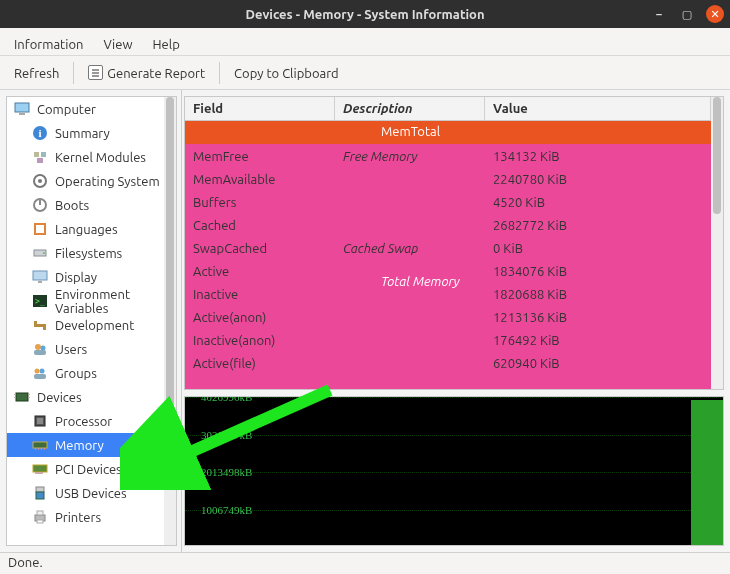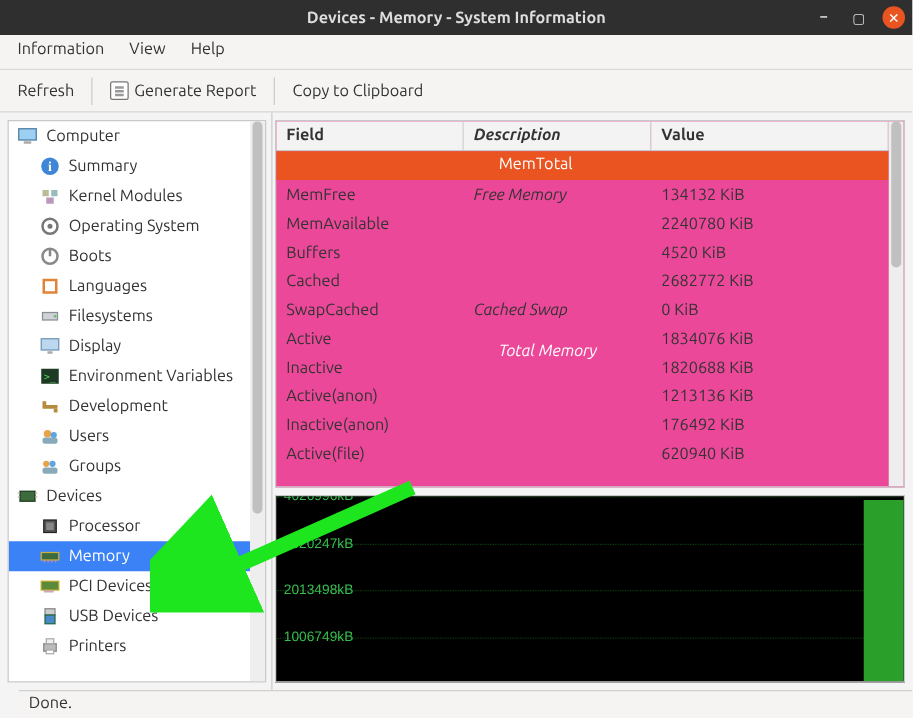--- a/index.html
+++ b/index.html
@@ -44,21 +44,21 @@
     cursor: pointer;
   }
   .win-btn.close { background: #e95420; color: #fff; }
   .win-btn.minimize, .win-btn.maximize { background: transparent; }
   
   .menubar {
     background: #f5f4f3;
     border-bottom: 1px solid #d9d9d9;
     height: 28px;
     display: flex;
-    align-items: flex-start;
+    align-items: flex-end;
     padding: 0 6px;
     gap: 4px;
   }
   .menubar .menu-item {
     padding: 4px 8px;
     color: #333;
     cursor: pointer;
   }
   
   .toolbar {
@@ -97,21 +97,21 @@
     height: 2px; background: #999;
     box-shadow: 0 3px 0 #999, 0 6px 0 #999;
   }
   
   .main {
     flex: 1;
     display: flex;
     min-height: 0;
   }
   .sidebar-wrap {
-    width: 218px;
+    width: 182px;
     border-right: 1px solid #ccc;
     padding: 6px 4px 6px 6px;
     min-height: 0;
     display: flex;
   }
   .sidebar {
     flex: 1;
     background: #fff;
     border: 1px solid #c8c8c8;
     overflow: hidden;
@@ -231,41 +231,40 @@
     overflow: hidden;
   }
   .chart .row {
     position: absolute;
     left: 0; right: 0;
     height: 30px;
     border-top: 1px dotted #0a3d0a;
   }
   .chart .lab {
     position: absolute;
-    left: 6px;
+    left: 16px;
     color: #37bf4e;
     font-size: 11px;
-    font-family: Liberation Sans, sans-serif;
+    font-family: Liberation Serif, serif;
     transform: translateY(-50%);
   }
   .chart .usedbar {
     position: absolute;
     right: 0; bottom: 0;
     width: 32px;
     background: #2aa02a;
   }
   
   .statusbar {
     height: 22px;
     background: #f5f4f3;
     border-top: 1px solid #d0d0d0;
     padding: 2px 8px;
     color: #333;
     font-size: 13px;
-    margin-left: 15px;
   }
   
   .arrow {
     position: absolute;
     pointer-events: none;
   }
 </style>
 </head>
 <body>
 

